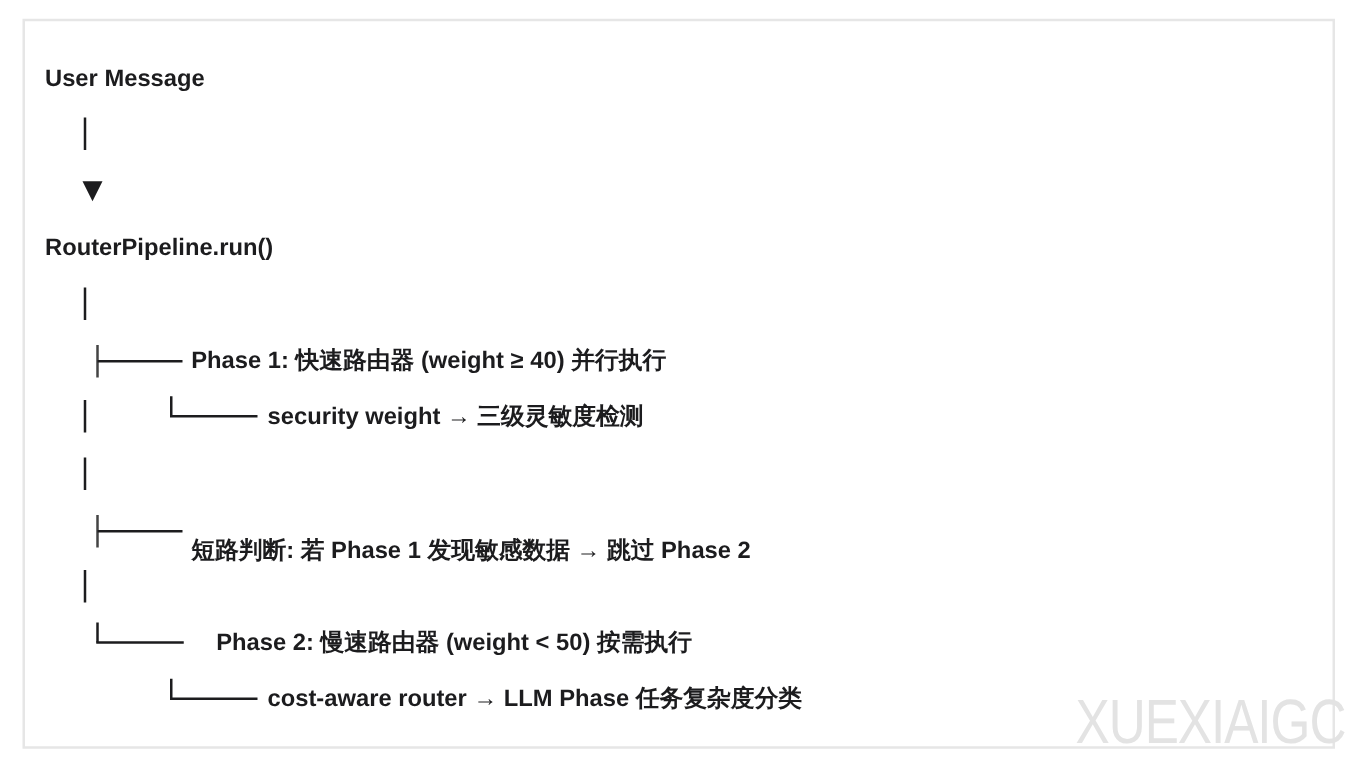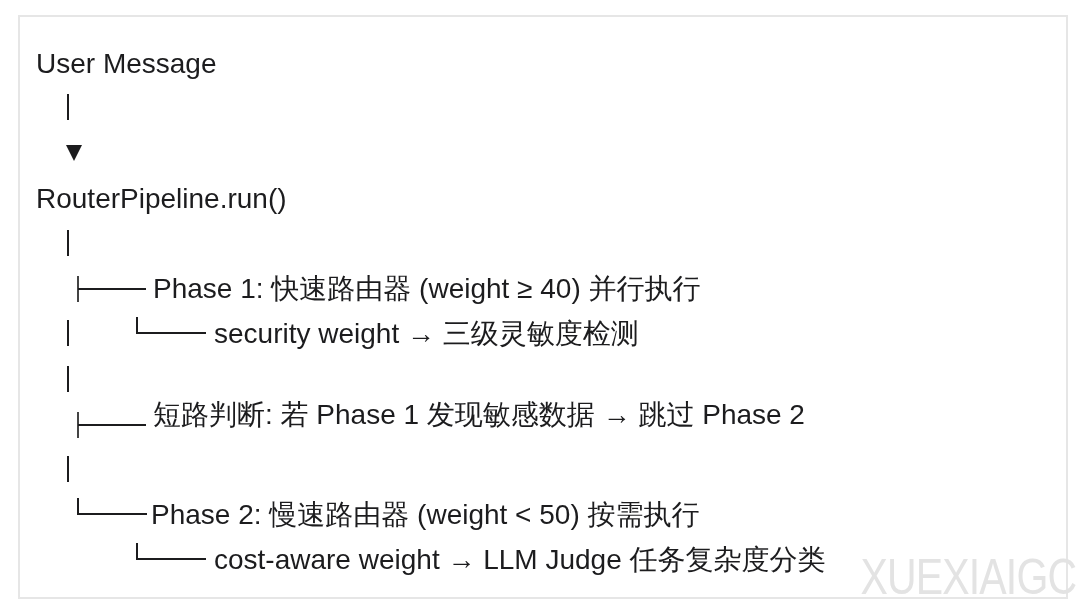--- a/index.html
+++ b/index.html
@@ -1,21 +1,21 @@
 <!DOCTYPE html>
 <html><head>
 <meta charset="utf-8">
 <style>
   html, body { margin: 0; padding: 0; background: #ffffff; }
   body { width: 1080px; height: 616px; position: relative; overflow: hidden;
          font-family: "Liberation Sans", "DejaVu Sans", sans-serif; color: #1c1c1e; }
   .frame { position: absolute; left: 18px; top: 15px; width: 1050px; height: 584px;
            border: 2px solid #e6e6e6; box-sizing: border-box; background: #fff; }
   .line { position: absolute; left: 36px; height: 45px; line-height: 45px;
-          font-size: 28px; white-space: nowrap; }
+          font-size: 19px; white-space: nowrap; font-weight: bold; }
   .vbar { position: absolute; width: 2px; background: #1c1c1e; }
   .tee-v { position: absolute; width: 1.5px; background: #444; }
   .hline { position: absolute; height: 2px; background: #1c1c1e; }
   .arrow-down { position: absolute; width: 0; height: 0;
                 border-left: 8px solid transparent; border-right: 8px solid transparent;
                 border-top: 16px solid #1c1c1e; }
   .watermark { position: absolute; right: 4px; bottom: 10px; font-size: 50px;
                color: #e3e3e3; letter-spacing: -1px; font-family: "Liberation Sans", sans-serif;
                transform: scaleX(0.82); transform-origin: right bottom; }
 </style>
@@ -40,25 +40,25 @@
 
 <div class="vbar" style="left:67px; top:320px; height:26px;"></div>
 <div class="vbar" style="left:136px; top:317px; height:16px;"></div>
 <div class="hline" style="left:136px; top:332px; width:70px;"></div>
 <div class="line" style="left:214px; top:311px;">security weight → 三级灵敏度检测</div>
 
 <div class="vbar" style="left:67px; top:366px; height:26px;"></div>
 
 <div class="tee-v" style="left:77px; top:412px; height:26px;"></div>
 <div class="hline" style="left:78px; top:424px; width:68px; height:1.5px;"></div>
-<div class="line" style="left:153px; top:392px;">短路判断: 若 Phase 1 发现敏感数据 → 跳过 Phase 2</div>
+<div class="line" style="left:153px; top:418px;">短路判断: 若 Phase 1 发现敏感数据 → 跳过 Phase 2</div>
 
 <div class="vbar" style="left:67px; top:456px; height:26px;"></div>
 
 <div class="vbar" style="left:77px; top:498px; height:16px;"></div>
 <div class="hline" style="left:77px; top:513px; width:70px;"></div>
-<div class="line" style="left:151px; top:492px;">Phase 2: 慢速路由器 (weight &lt; 50) 按需执行</div>
+<div class="line" style="left:173px; top:492px;">Phase 2: 慢速路由器 (weight &lt; 50) 按需执行</div>
 
 <div class="vbar" style="left:136px; top:543px; height:16px;"></div>
 <div class="hline" style="left:136px; top:558px; width:70px;"></div>
-<div class="line" style="left:214px; top:537px;">cost-aware weight → LLM Judge 任务复杂度分类</div>
+<div class="line" style="left:214px; top:537px;">cost-aware router → LLM Phase 任务复杂度分类</div>
 
 <div class="watermark">XUEXIAIGC</div>
 
 </body></html>

